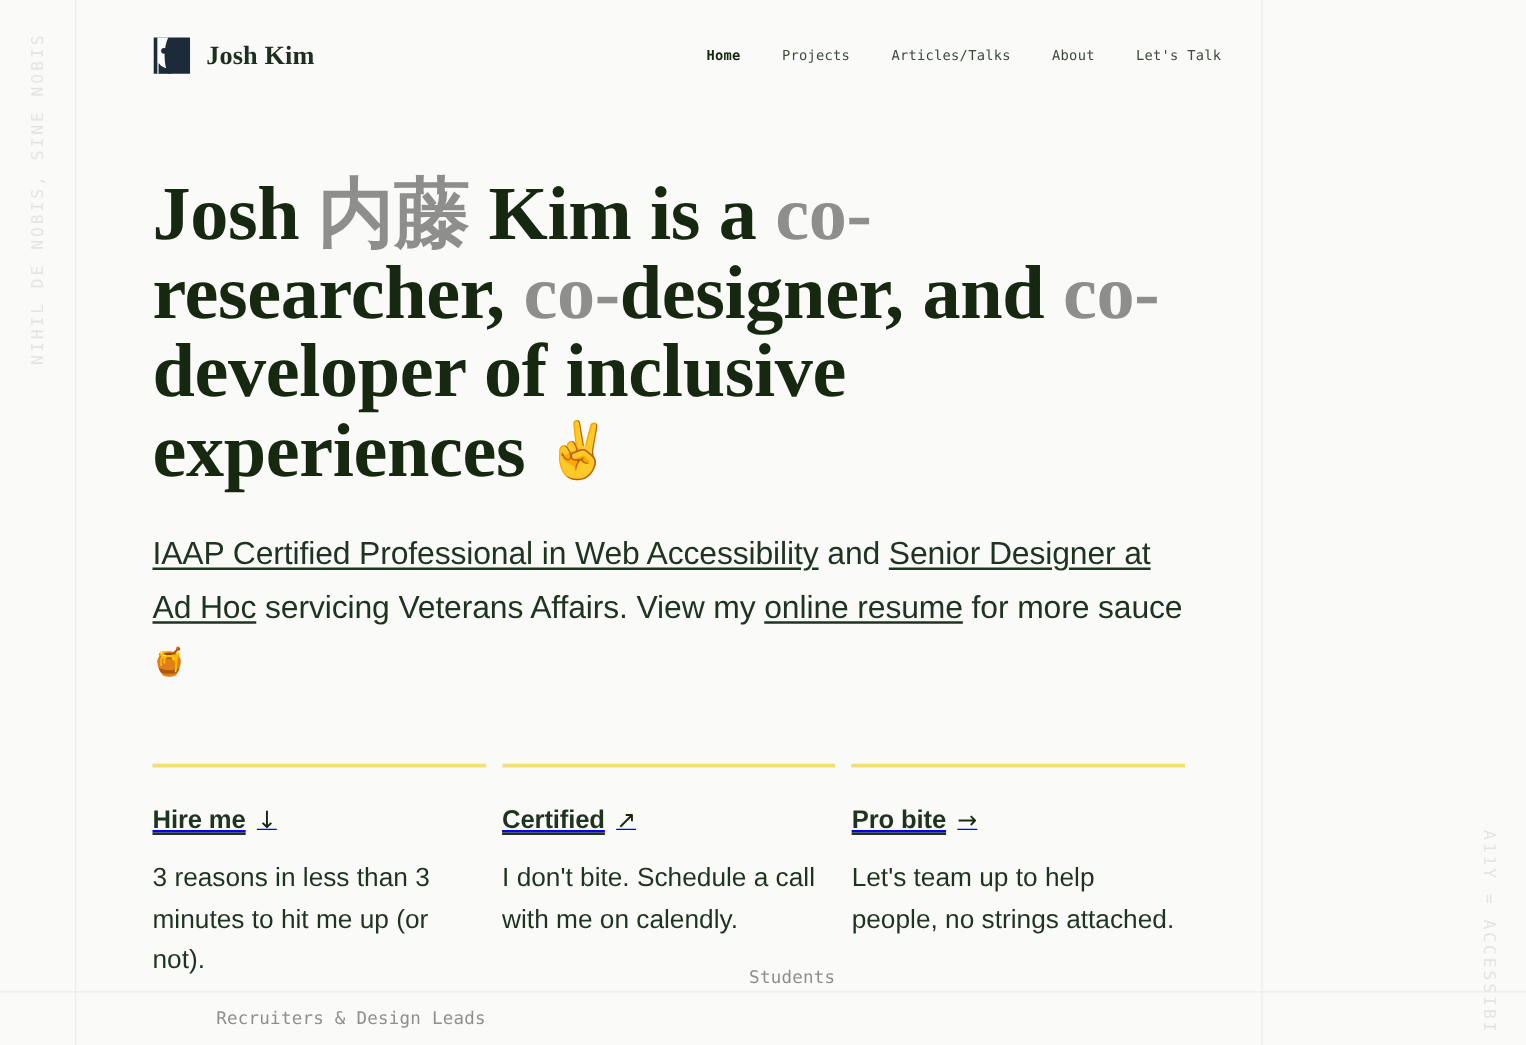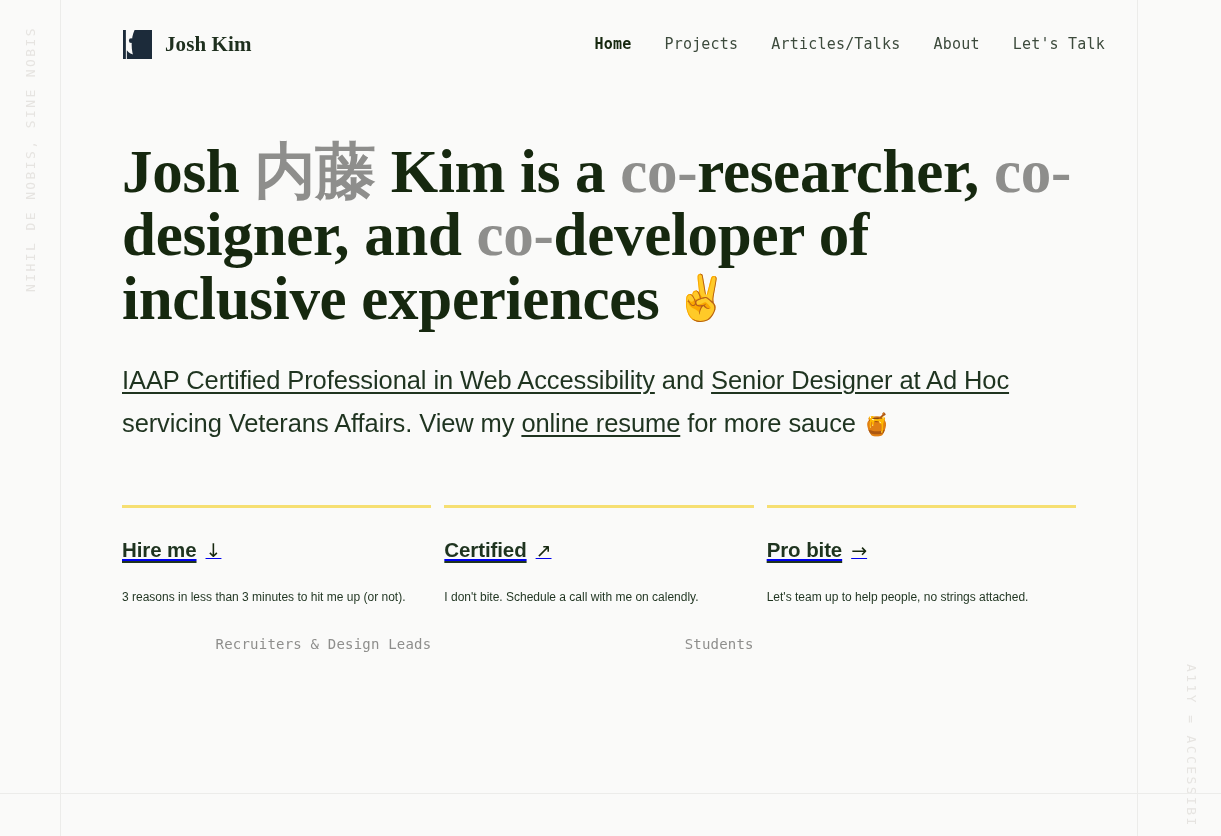--- a/index.html
+++ b/index.html
@@ -45,21 +45,21 @@
   .rail-right .rail-text {
     writing-mode: vertical-rl;
     margin-bottom: 8px;
   }
 
   
   .page {
     position: absolute;
     left: 60px;
     top: 0;
-    width: 1078px;
+    width: 950px;
     height: 836px;
     background: #fafaf9;
     border-left: 1px solid #ececea;
     border-right: 1px solid #ececea;
   }
 
   .divider-bottom {
     position: absolute;
     left: 0;
     top: 793px;
@@ -101,21 +101,21 @@
 
   nav.main-nav {
     display: flex;
     align-items: center;
     gap: 33px;
     padding-right: 10px;
   }
 
   nav.main-nav a {
     font-family: "DejaVu Sans Mono", "Liberation Mono", monospace;
-    font-size: 15px;
+    font-size: 11px;
     color: #3c4a3c;
     text-decoration: none;
     letter-spacing: 0.2px;
   }
   nav.main-nav a.active {
     font-weight: 700;
     color: #16280f;
   }
 
   
@@ -194,21 +194,21 @@
   }
 
   .card-arrow {
     font-family: "DejaVu Sans", sans-serif;
     font-size: 19px;
     color: #16280f;
     line-height: 1;
   }
 
   .card-desc {
-    font-size: 12px;
+    font-size: 21px;
     line-height: 32.5px;
     color: #1f3420;
     margin-top: 19px;
     max-width: 290px;
   }
 
   .card-audience {
     font-family: "DejaVu Sans Mono", "Liberation Mono", monospace;
     font-size: 14px;
     color: #8e8e8c;

